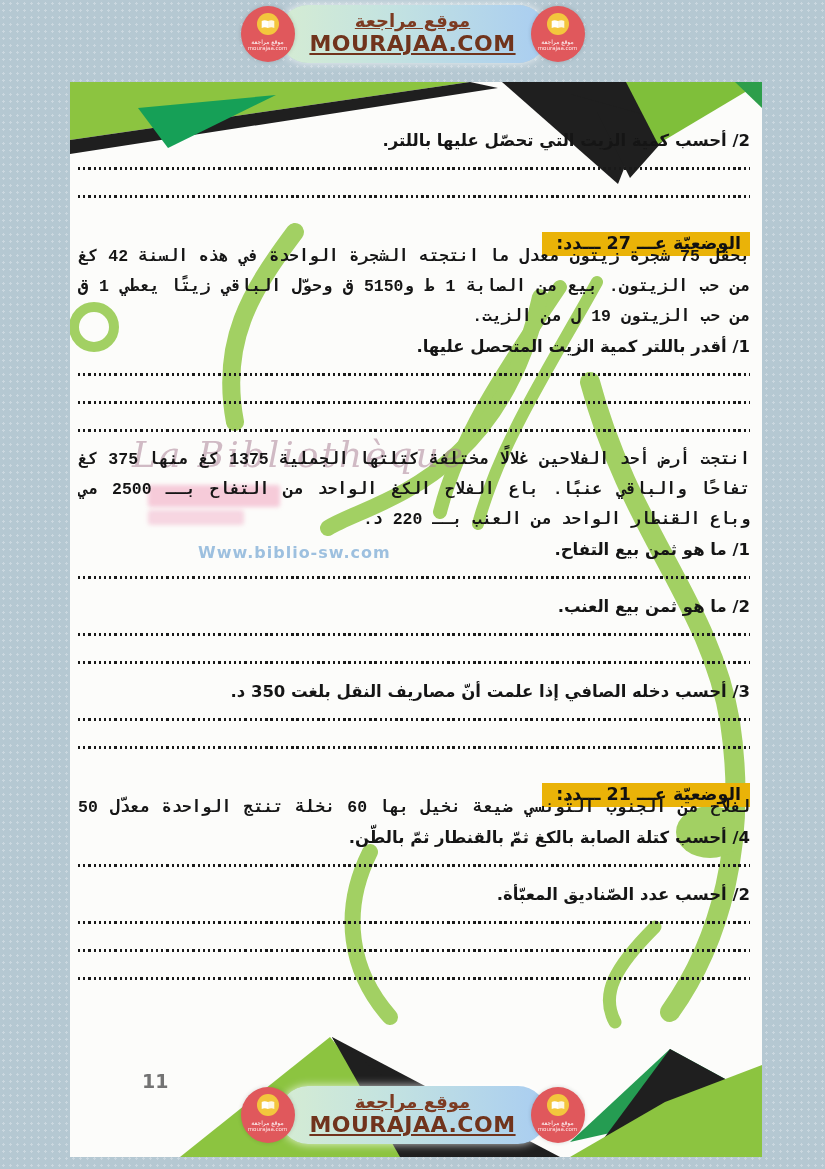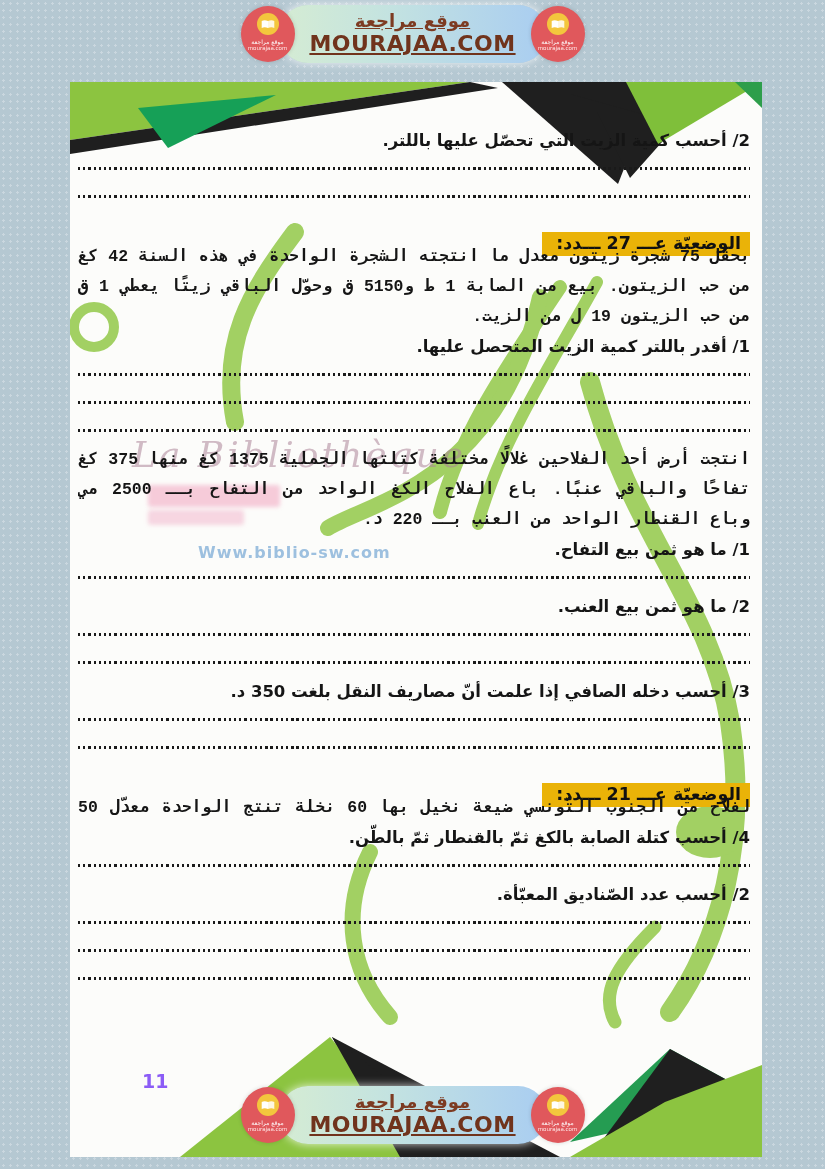--- a/index.html
+++ b/index.html
@@ -61,21 +61,21 @@
   }
   .dots{
     height:28px;
     background-image:repeating-linear-gradient(90deg,#1a1a1a 0 2.3px,transparent 2.3px 5.2px);
     background-size:100% 3.2px;background-repeat:no-repeat;background-position:center;
   }
 
   
   .page-number{
     position:absolute;left:72px;top:988px;z-index:5;
-    font-size:19px;font-weight:bold;color:#8b5cf6;
+    font-size:19px;font-weight:bold;color:#737373;
   }
 
   
   .banner{
     position:absolute;left:0;right:0;display:flex;align-items:center;justify-content:center;
     z-index:6;
   }
   .banner-top{top:5px;}
   .banner-bottom{top:1086px;}
   .pill{

